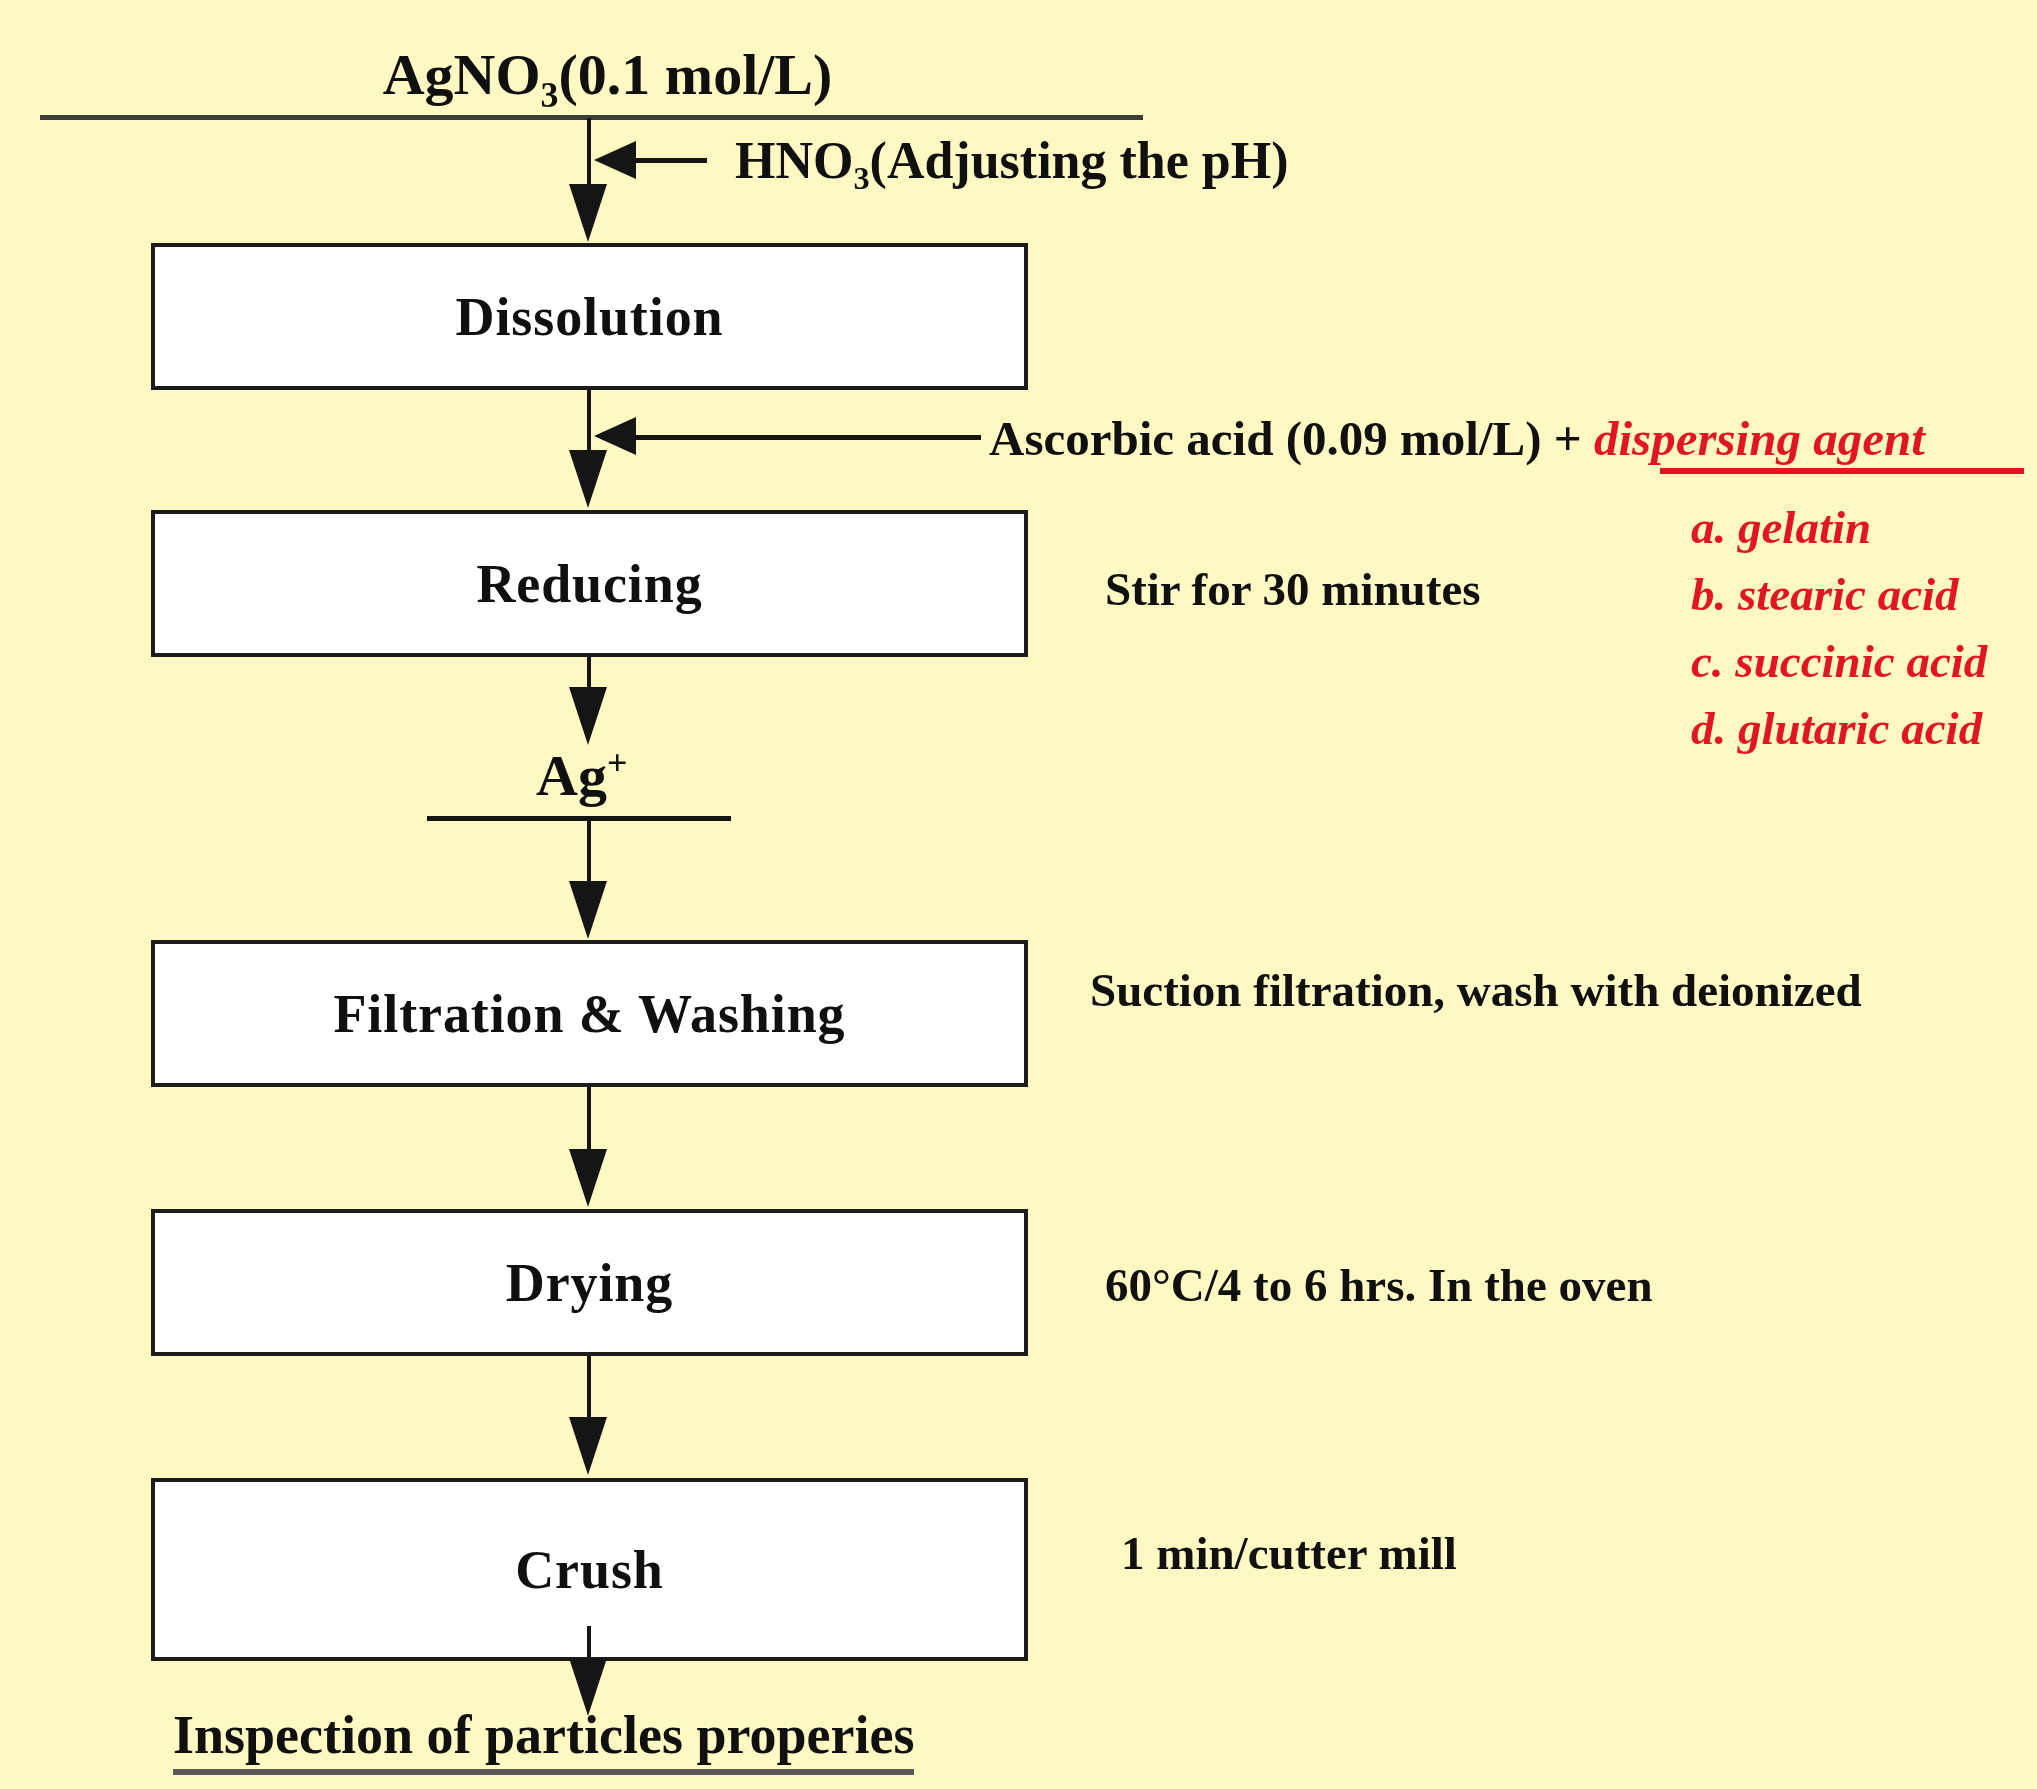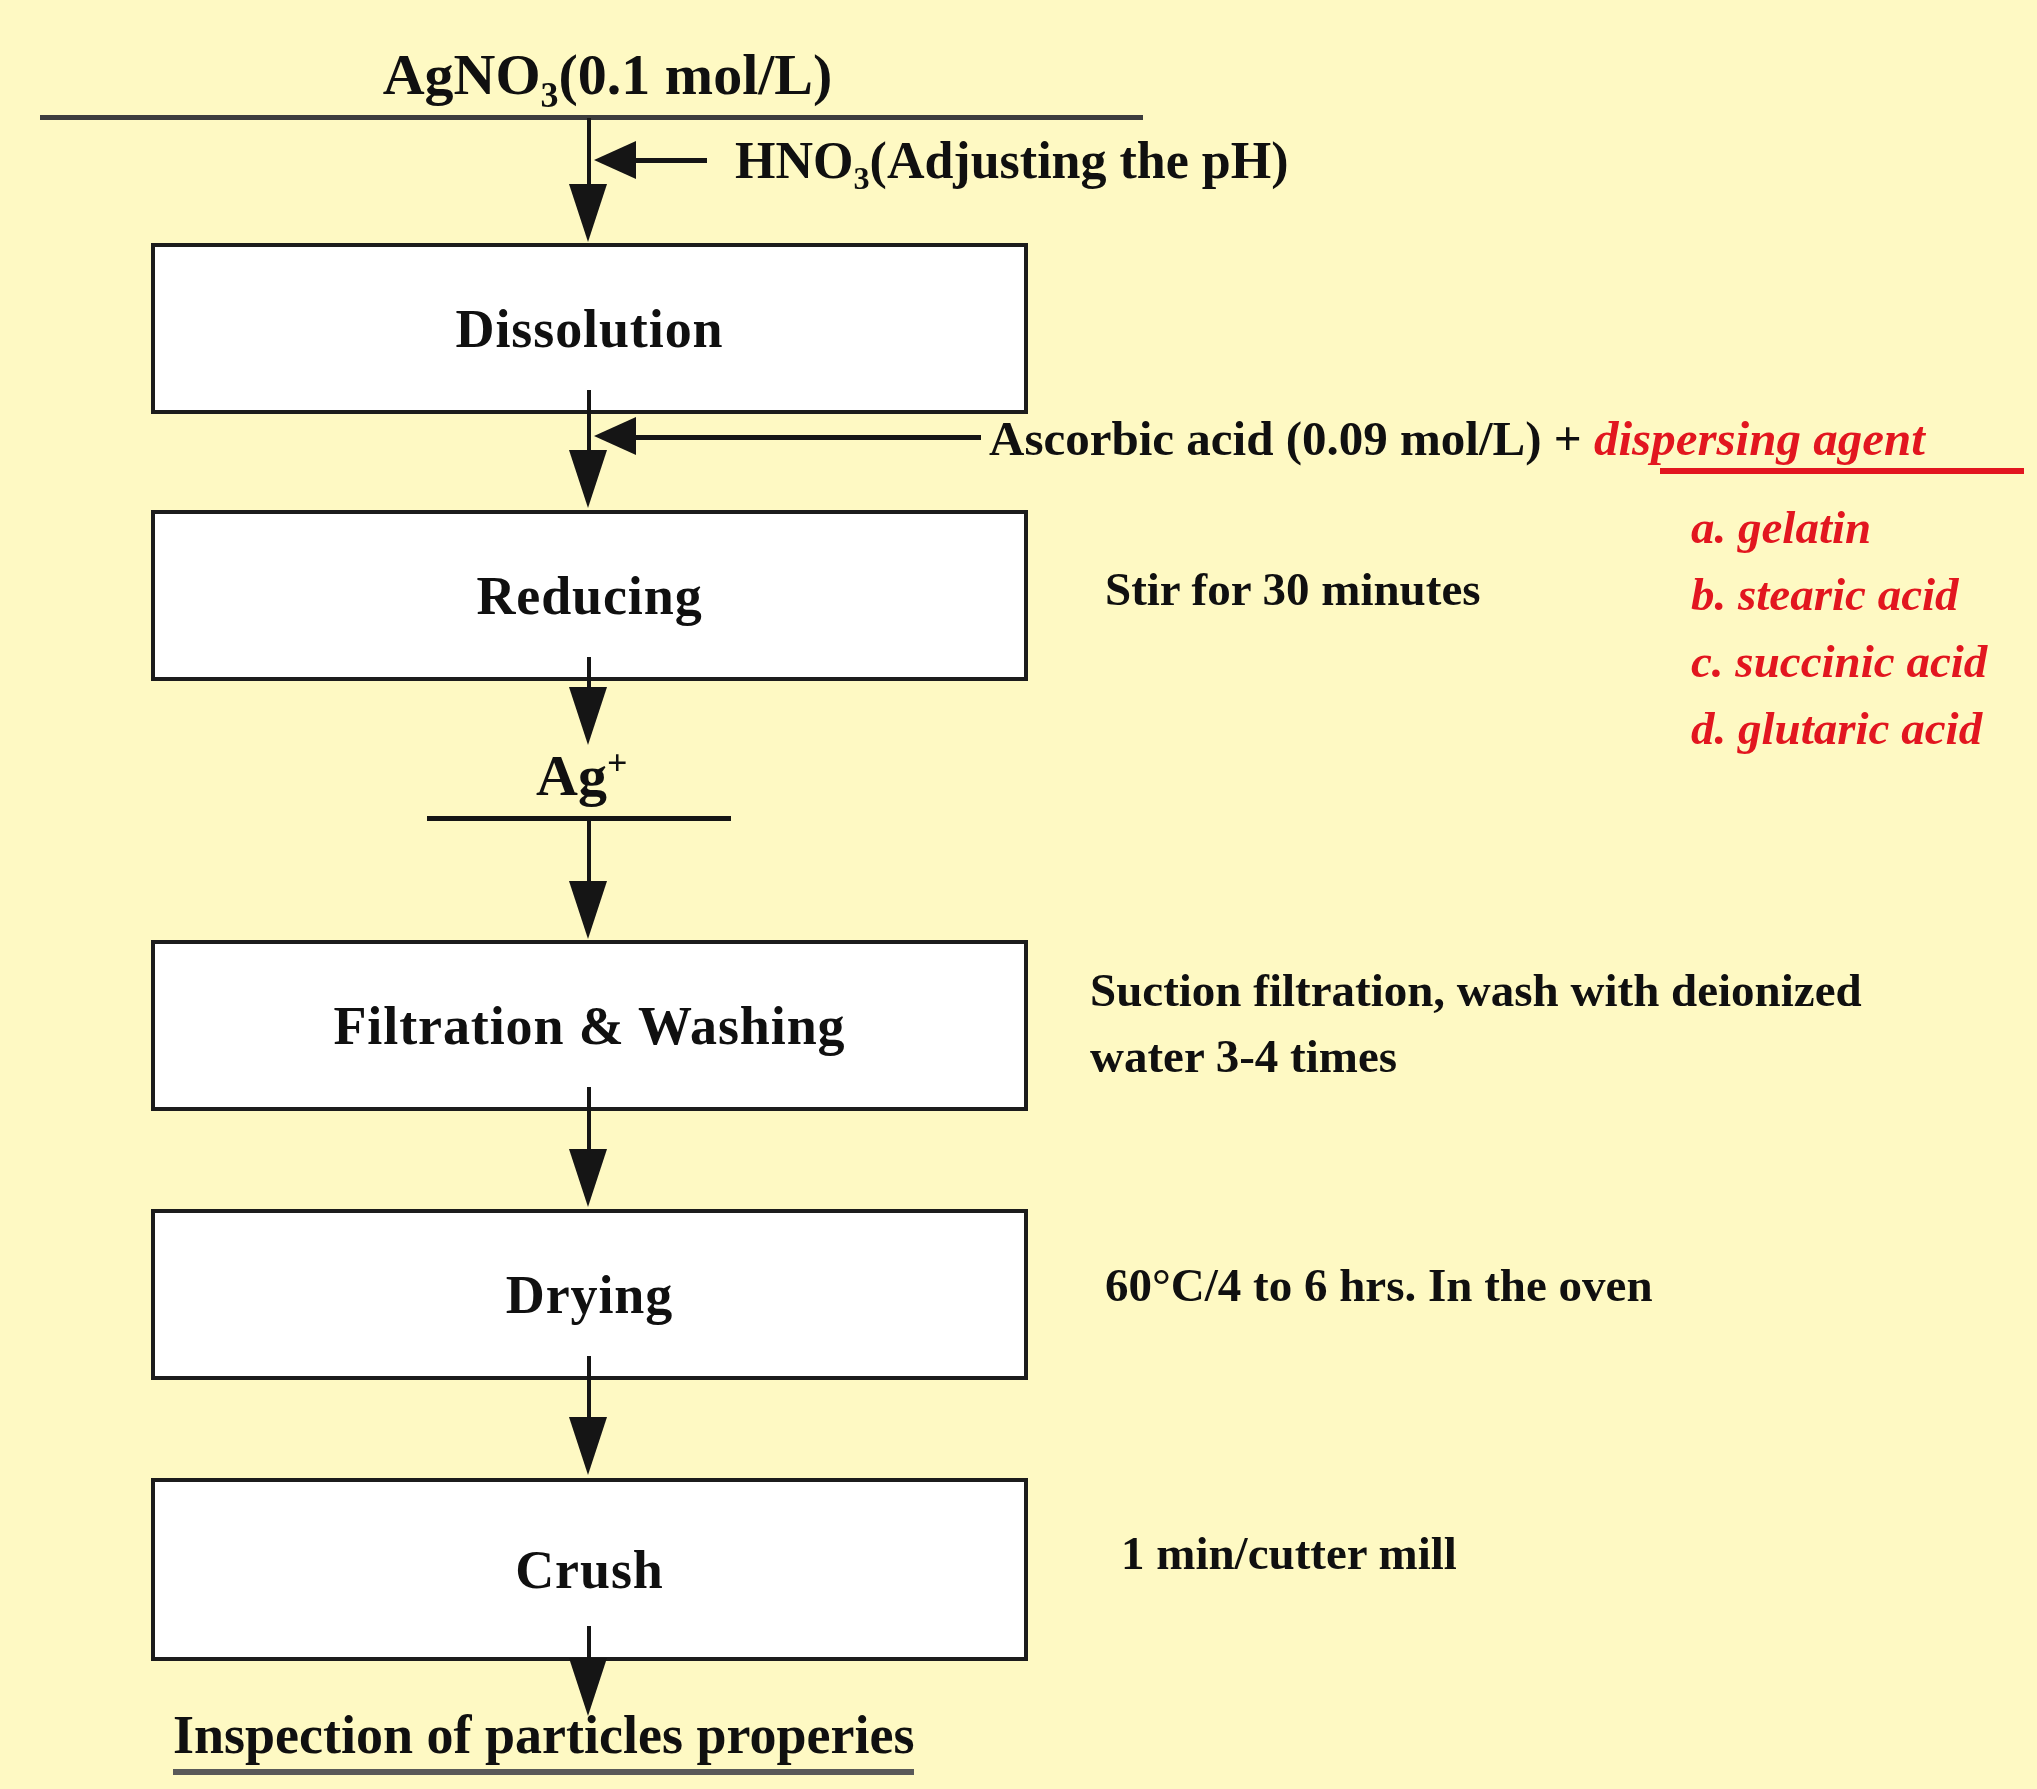--- a/index.html
+++ b/index.html
@@ -4,21 +4,21 @@
 <style>
   html,body{margin:0;padding:0;background:#ffffff;}
   #canvas{
     position:relative;width:2038px;height:1790px;background:#fef9c3;
     font-family:"Liberation Serif","DejaVu Serif",serif;font-weight:bold;color:#101010;
     overflow:hidden;
   }
   .abs{position:absolute;}
   
   .flowbox{
-    position:absolute;left:151px;width:877px;height:171px;box-sizing:border-box;
+    position:absolute;left:151px;width:877px;height:147px;box-sizing:border-box;
     border:4.7px solid #1c1c1c;background:#ffffff;
     display:flex;align-items:center;justify-content:center;
     font-size:54px;letter-spacing:0.9px;
   }
   
   .vline{position:absolute;width:3.7px;background:#151515;left:587px;}
   .hline{position:absolute;height:4.7px;background:#151515;}
   .head-down{
     position:absolute;width:0;height:0;left:569px;
     border-left:19.7px solid transparent;border-right:19.7px solid transparent;
@@ -92,21 +92,20 @@
   <div class="hline" style="left:427px;top:816px;width:304px;"></div>
 
   <div class="vline" style="top:819px;height:66px;"></div>
   <div class="head-down" style="top:881px;"></div>
 
   <div class="flowbox" style="top:940px;">
     <span>Filtration &amp; Washing</span>
   </div>
   <div class="abs ann" style="left:1090px;top:957px;line-height:66px;white-space:nowrap;">
     <div>Suction filtration, wash with deionized</div>
-    <div>water 3-4 times</div>
   </div>
 
   <div class="vline" style="top:1087px;height:66px;"></div>
   <div class="head-down" style="top:1149px;"></div>
 
   <div class="flowbox" style="top:1209px;">
     <span>Drying</span>
   </div>
   <div class="abs ann" style="left:1105px;top:1256px;white-space:nowrap;">60°C/4 to 6 hrs. In the oven</div>
 

